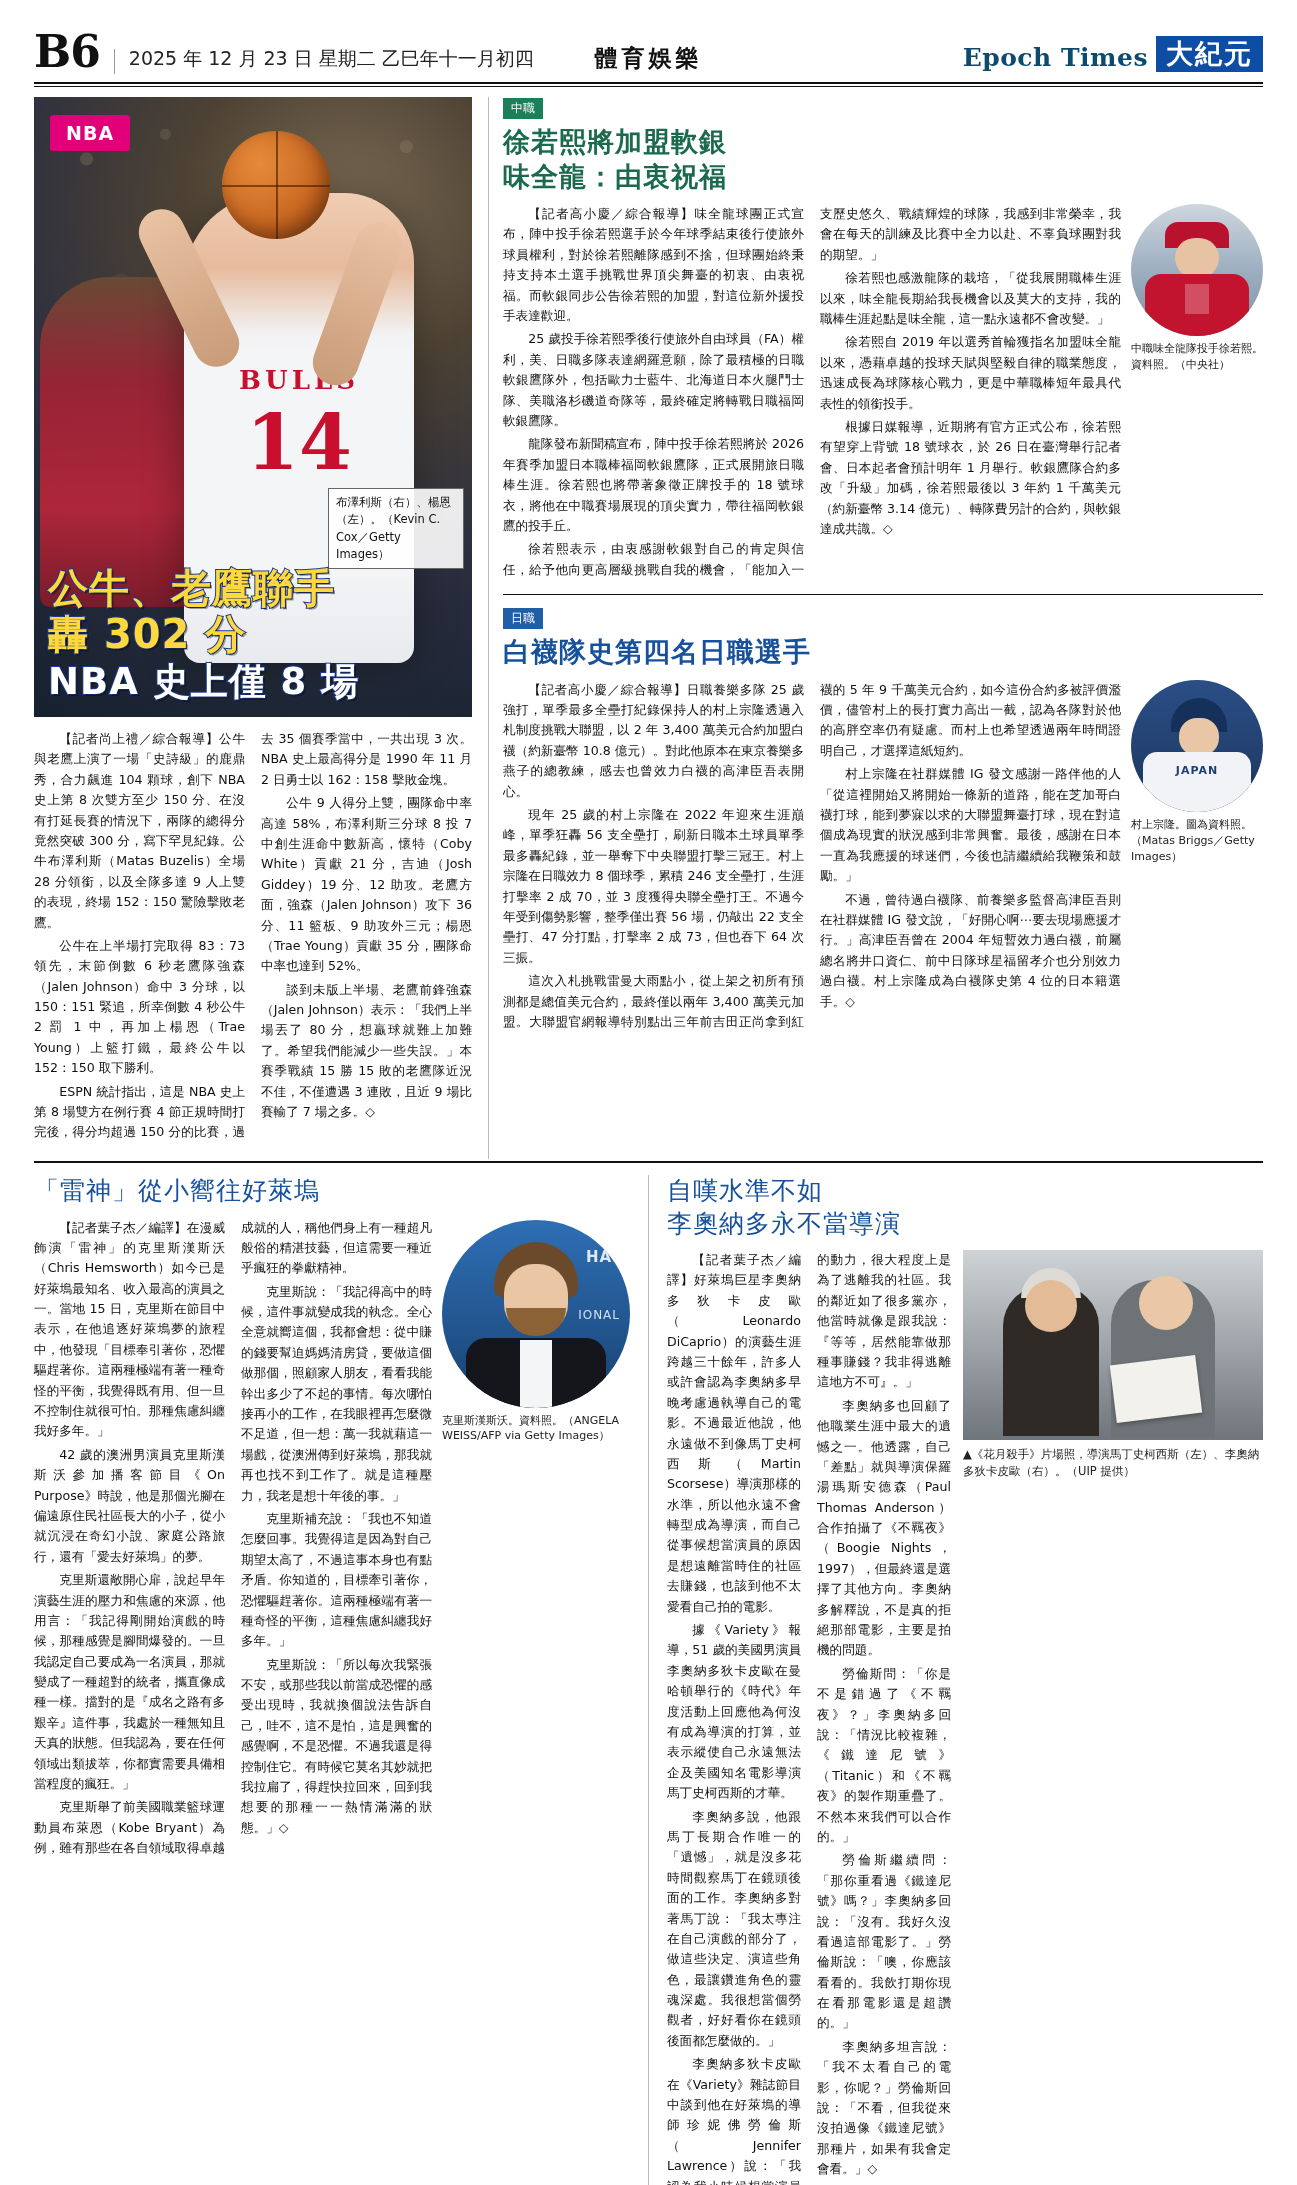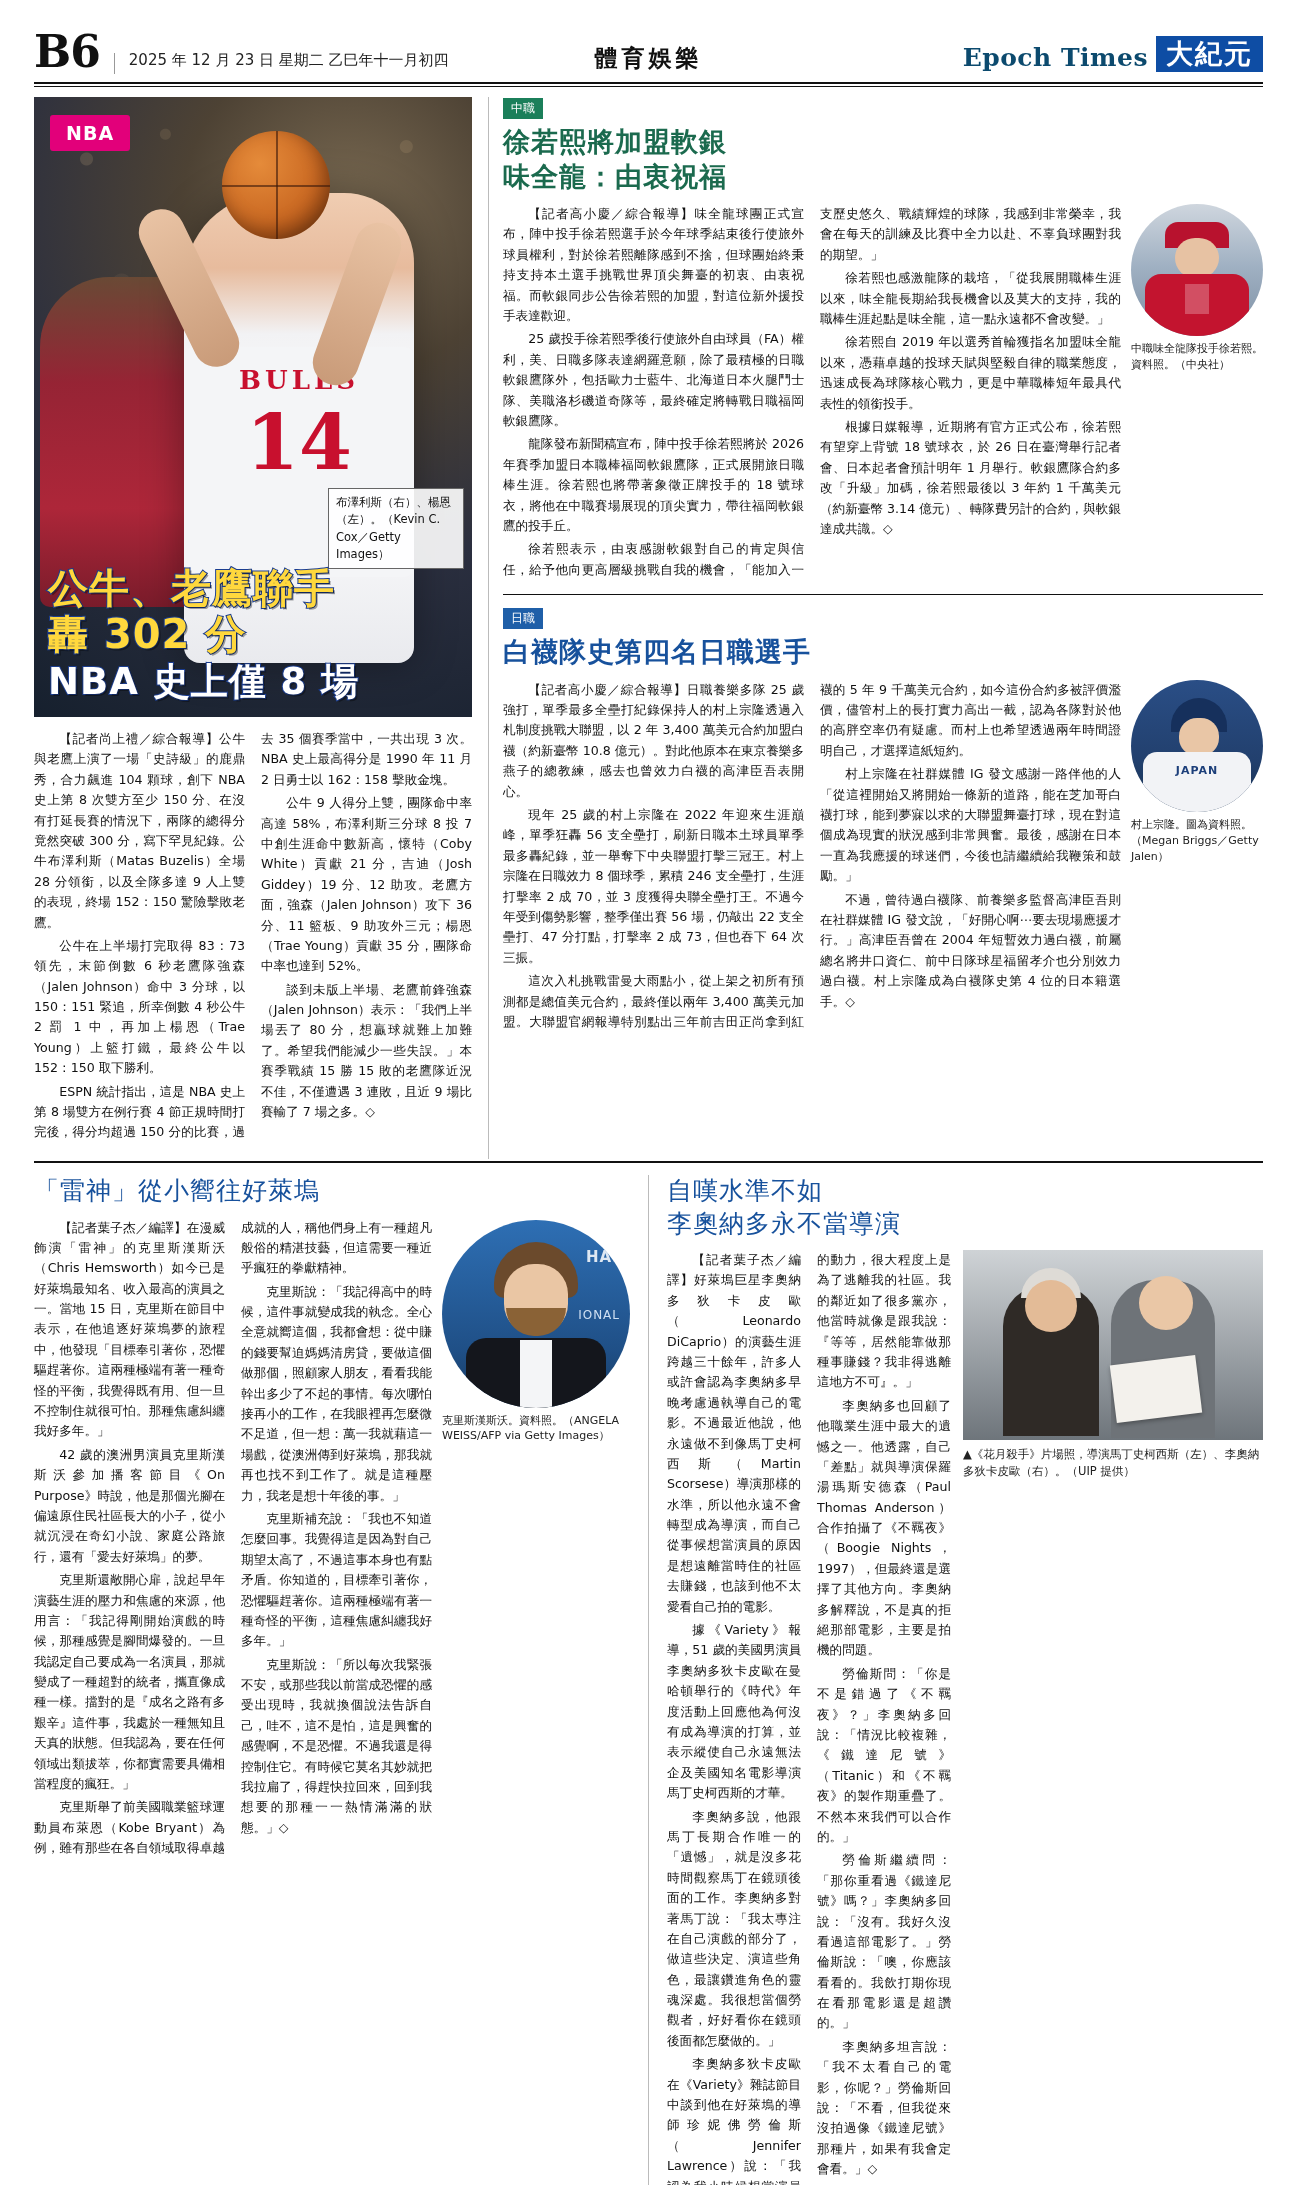--- a/index.html
+++ b/index.html
@@ -9,21 +9,21 @@
     font-family:"DejaVu Sans","Liberation Sans",sans-serif;
     color:#111;
     position:relative;
     overflow:hidden;
   }
   .page{position:relative;width:1297px;height:2185px;box-sizing:border-box;padding:0 34px;}
 
   
   .masthead{position:relative;height:74px;display:flex;align-items:flex-end;padding-bottom:6px;}
   .folio{font-family:"DejaVu Serif","Liberation Serif",serif;font-size:44px;font-weight:700;letter-spacing:-1px;line-height:1;}
-  .masthead-date{font-size:15px;color:#222;margin-left:14px;padding-left:14px;border-left:1px solid #999;line-height:1;padding-bottom:6px;}
+  .masthead-date{font-size:19px;color:#222;margin-left:14px;padding-left:14px;border-left:1px solid #999;line-height:1;padding-bottom:6px;}
   .masthead-section{position:absolute;left:0;right:0;text-align:center;font-size:23px;font-weight:700;letter-spacing:4px;bottom:6px;}
   .masthead-brand{margin-left:auto;display:flex;align-items:flex-end;gap:8px;padding-bottom:2px;}
   .brand-en{font-family:"DejaVu Serif","Liberation Serif",serif;font-size:25px;letter-spacing:.5px;color:#0c4a6e;font-weight:600;}
   .brand-cn{background:#0e4da4;color:#fff;font-size:27px;font-weight:700;letter-spacing:2px;padding:4px 10px 5px;line-height:1;}
   .rule-top{border-top:2px solid #111;margin-top:2px;}
   .rule-thin{border-top:1px solid #111;margin-top:2px;}
 
   
   .top-area{display:flex;gap:16px;margin-top:10px;height:1062px;}
   .col-left{width:438px;flex:0 0 438px;position:relative;}
@@ -210,21 +210,21 @@
           <span>白襪隊史第四名日職選手</span>
         </div>
         <div class="portrait">
           <div class="pic-circle">
             <div class="pic-jp">
               <div class="helmet"></div>
               <div class="face"></div>
               <div class="torso"></div>
             </div>
           </div>
-          <div class="pic-cap">村上宗隆。圖為資料照。（Megan Briggs／Getty Jalen）</div>
+          <div class="pic-cap">村上宗隆。圖為資料照。（Matas Briggs／Getty Images）</div>
         </div>
         <div class="cols2 bodytext">
           <p>【記者高小慶／綜合報導】日職養樂多隊 25 歲強打，單季最多全壘打紀錄保持人的村上宗隆透過入札制度挑戰大聯盟，以 2 年 3,400 萬美元合約加盟白襪（約新臺幣 10.8 億元）。對此他原本在東京養樂多燕子的總教練，感去也曾效力白襪的高津臣吾表開心。</p>
           <p>現年 25 歲的村上宗隆在 2022 年迎來生涯巔峰，單季狂轟 56 支全壘打，刷新日職本土球員單季最多轟紀錄，並一舉奪下中央聯盟打擊三冠王。村上宗隆在日職效力 8 個球季，累積 246 支全壘打，生涯打擊率 2 成 70，並 3 度獲得央聯全壘打王。不過今年受到傷勢影響，整季僅出賽 56 場，仍敲出 22 支全壘打、47 分打點，打擊率 2 成 73，但也吞下 64 次三振。</p>
           <p>這次入札挑戰雷曼大雨點小，從上架之初所有預測都是總值美元合約，最終僅以兩年 3,400 萬美元加盟。大聯盟官網報導特別點出三年前吉田正尚拿到紅襪的 5 年 9 千萬美元合約，如今這份合約多被評價濫價，儘管村上的長打實力高出一截，認為各隊對於他的高胖空率仍有疑慮。而村上也希望透過兩年時間證明自己，才選擇這紙短約。</p>
           <p>村上宗隆在社群媒體 IG 發文感謝一路伴他的人「從這裡開始又將開始一條新的道路，能在芝加哥白襪打球，能到夢寐以求的大聯盟舞臺打球，現在對這個成為現實的狀況感到非常興奮。最後，感謝在日本一直為我應援的球迷們，今後也請繼續給我鞭策和鼓勵。」</p>
           <p>不過，曾待過白襪隊、前養樂多監督高津臣吾則在社群媒體 IG 發文說，「好開心啊⋯要去現場應援才行。」高津臣吾曾在 2004 年短暫效力過白襪，前屬總名將井口資仁、前中日隊球星福留孝介也分別效力過白襪。村上宗隆成為白襪隊史第 4 位的日本籍選手。◇</p>
         </div>
       </div>
 

